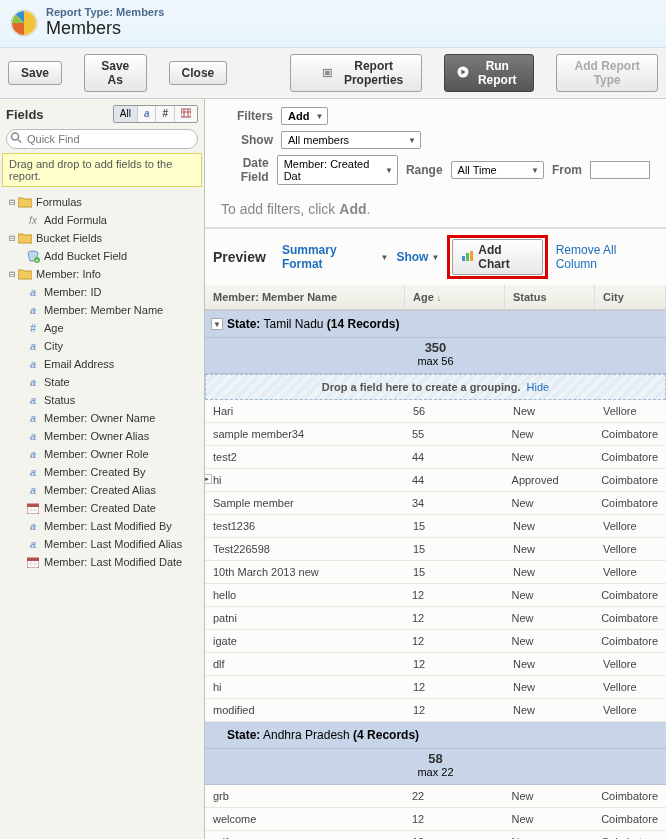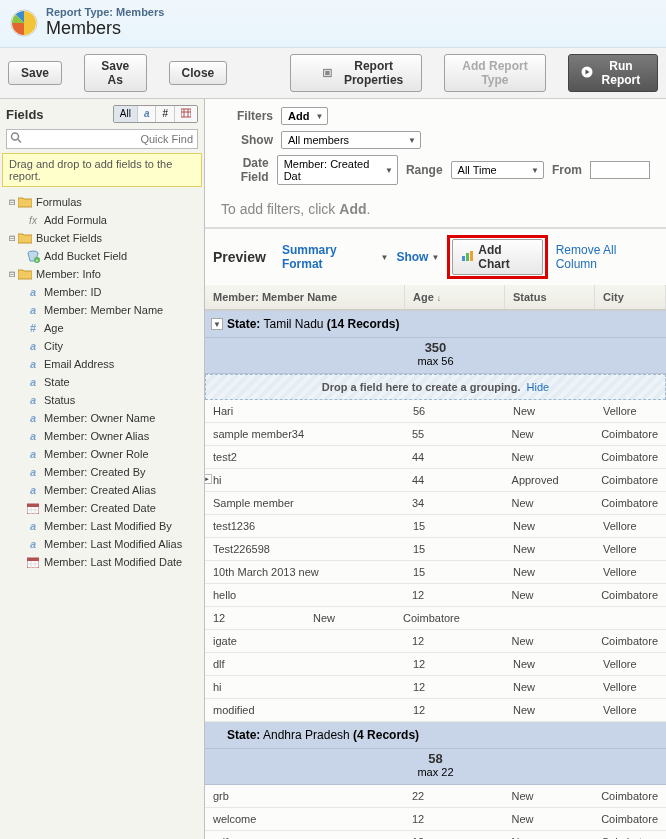--- a/index.html
+++ b/index.html
@@ -19,21 +19,21 @@
 .main { display: flex; height: 760px; }
 .sidebar { width: 205px; background: #f4f4ef; border-right: 1px solid #c0c0c0; flex-shrink: 0; display: flex; flex-direction: column; }
 .sidebar-head { display: flex; align-items: center; padding: 6px 6px 4px 6px; }
 .sidebar-head h3 { font-size: 13px; font-weight: bold; color: #333; flex: 1; }
 .seg { display: flex; border: 1px solid #999; border-radius: 2px; overflow: hidden; }
 .seg div { font-size: 10px; padding: 2px 6px; background: #f8f8f8; border-left: 1px solid #ccc; cursor: pointer; }
 .seg div:first-child { border-left: none; }
 .seg .active { background: #e0e6ee; }
 .quickfind { margin: 2px 6px 4px 6px; position: relative; }
 .quickfind .qicon { position: absolute; left: 4px; top: 50%; transform: translateY(-50%); color: #888; }
-.quickfind input { width: 100%; padding: 3px 4px 3px 20px; border: 1px solid #bbb; border-radius: 0; font-size: 11px; text-align: right; }
+.quickfind input { width: 100%; padding: 3px 4px 3px 20px; border: 1px solid #bbb; border-radius: 10px; font-size: 11px; }
 .hint { background: #ffffcc; border: 1px solid #e0d060; padding: 4px 6px; font-size: 11px; color: #555; margin: 0 2px 4px 2px; }
 .tree { overflow-y: auto; flex: 1; padding: 2px 4px; }
 .tree .node { display: flex; align-items: center; padding: 2px 0; font-size: 11px; color: #333; cursor: pointer; }
 .tree .node.lvl1 { padding-left: 4px; }
 .tree .node.lvl2 { padding-left: 22px; }
 .tree .tri { width: 8px; height: 8px; display: inline-flex; align-items: center; justify-content: center; margin-right: 2px; font-size: 8px; color: #666; }
 .tree .ticon { width: 14px; height: 14px; margin-right: 4px; display:inline-flex; align-items:center; justify-content:center; }
 .tree .folder { color: #e8b750; }
 .tree .fx { color: #888; font-style: italic; font-size: 10px; }
 .tree .typeA { color: #7aa3d0; font-style: italic; font-weight: bold; font-size: 11px; }
@@ -105,28 +105,28 @@
   <button class="btn">Save As</button>
   <button class="btn">Close</button>
   <span class="spacer1"></span>
   <button class="btn big"><span style="display:inline-flex;align-items:center;gap:4px;padding-left:22px;">
         <svg width="12" height="12" viewBox="0 0 12 12">
           <rect x="1" y="1" width="10" height="10" fill="none" stroke="#555"></rect>
           <rect x="3" y="3" width="6" height="6" fill="#888"></rect>
         </svg>
         <span>Report Properties</span>
       </span></button>
-  <button class="btn disabled">Add Report Type</button>
   <button class="btn dark">
       <span class="play-icon"><svg viewBox="0 0 12 12">
           <circle cx="6" cy="6" r="5.5" fill="#fff"></circle>
           <path d="M4.5 3.5v5l4-2.5z" fill="#555"></path>
         </svg></span>
       <span>Run Report</span>
     </button>
+  <button class="btn disabled">Add Report Type</button>
 </div>
 
 <div class="main">
   <div class="sidebar">
     <div class="sidebar-head">
       <h3>Fields</h3>
       <div class="seg">
         <div class="active">All</div>
         <div><i style="font-style:italic;color:#5a82b0;font-weight:bold">a</i></div>
         <div>#</div>
@@ -395,20 +395,21 @@
           <div class="cell c3">New</div>
           <div class="cell c4">Vellore</div>
         </div>
         <div class="data-row" style="position: relative;">
           <div class="cell c1">hello</div>
           <div class="cell c2">12</div>
           <div class="cell c3">New</div>
           <div class="cell c4">Coimbatore</div>
         </div>
         <div class="data-row" style="position: relative;">
+          <div class="cell c1">patni</div>
           <div class="cell c2">12</div>
           <div class="cell c3">New</div>
           <div class="cell c4">Coimbatore</div>
         </div>
         <div class="data-row" style="position: relative;">
           <div class="cell c1">igate</div>
           <div class="cell c2">12</div>
           <div class="cell c3">New</div>
           <div class="cell c4">Coimbatore</div>
         </div>

